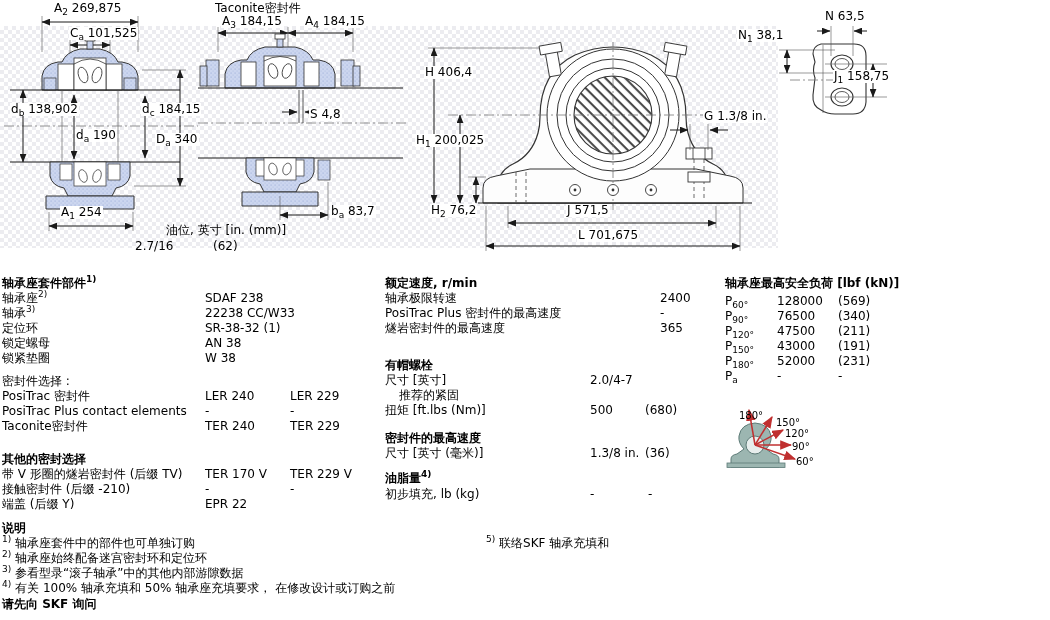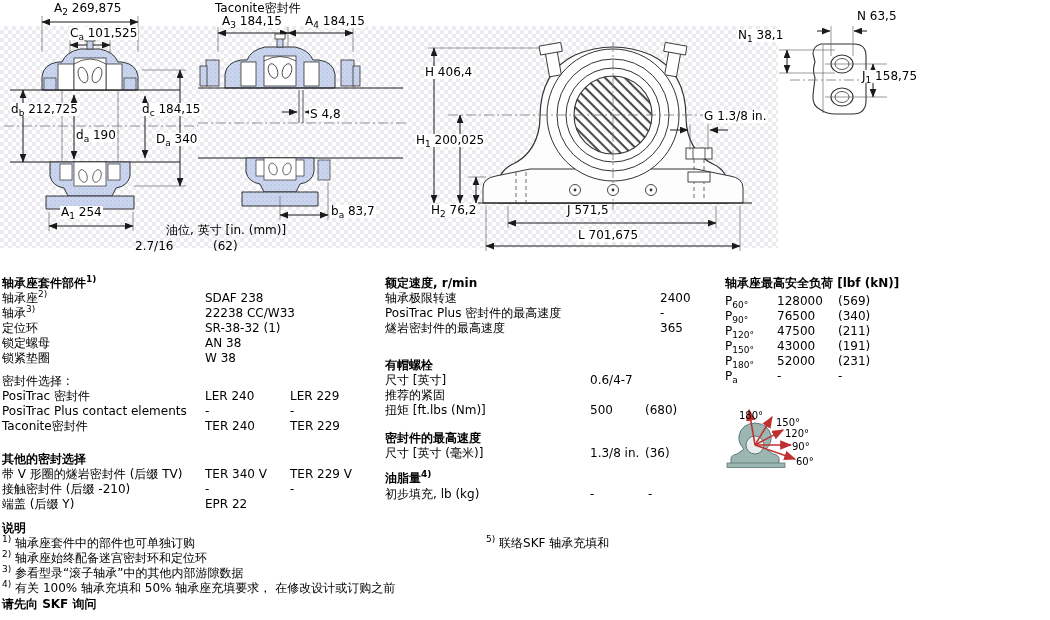--- a/index.html
+++ b/index.html
@@ -193,21 +193,21 @@
   <line class="ln" x1="82" y1="31" x2="95" y2="31" marker-end="url(#ma)"></line>
   <line class="ln" x1="132" y1="31" x2="119" y2="31" marker-end="url(#ma)"></line>
   <line class="tn" x1="44" y1="50" x2="100" y2="50"></line>
     <line class="tn" x1="44" y1="73" x2="100" y2="73"></line>
   <line class="ln" x1="52" y1="50" x2="52" y2="73" marker-start="url(#ma)" marker-end="url(#ma)"></line>
   <line class="ln" x1="138" y1="64" x2="138" y2="97" marker-start="url(#ma)" marker-end="url(#ma)"></line>
 </svg>
 
 <span class="dim" style="left:53px;top:2px"><span>A</span><sub>2</sub> <span>269,875</span></span>
 <span class="dim" style="left:69px;top:27px"><span>C</span><sub>a</sub> <span>101,525</span></span>
-<span class="dim" style="left:10px;top:103px"><span>d</span><sub>b</sub> <span>212,725</span></span>
+<span class="dim" style="left:10px;top:103px"><span>d</span><sub>b</sub> <span>138,902</span></span>
 <span class="dim" style="left:141px;top:103px"><span>d</span><sub>c</sub> <span>184,15</span></span>
 <span class="dim" style="left:75px;top:129px"><span>d</span><sub>a</sub> <span>190</span></span>
 <span class="dim" style="left:155px;top:133px"><span>D</span><sub>a</sub> <span>340</span></span>
 <span class="dim" style="left:60px;top:206px"><span>A</span><sub>1</sub> <span>254</span></span>
 
 <div class="t" style="left:215px;top:1px">Taconite密封件</div>
 <span class="dim" style="left:221px;top:15px"><span>A</span><sub>3</sub> <span>184,15</span></span>
 <span class="dim" style="left:304px;top:15px"><span>A</span><sub>4</sub> <span>184,15</span></span>
 <span class="dim" style="left:309px;top:108px"><span>S</span><sub></sub> <span>4,8</span></span>
 <span class="dim" style="left:330px;top:205px"><span>b</span><sub>a</sub> <span>83,7</span></span>
@@ -215,49 +215,49 @@
 <div class="t" style="left:135px;top:239px">2.7/16</div>
 <div class="t" style="left:213px;top:239px">(62)</div>
 
 <span class="dim" style="left:424px;top:66px"><span>H</span><sub></sub> <span>406,4</span></span>
 <span class="dim" style="left:415px;top:134px"><span>H</span><sub>1</sub> <span>200,025</span></span>
 <span class="dim" style="left:430px;top:204px"><span>H</span><sub>2</sub> <span>76,2</span></span>
 <span class="dim" style="left:703px;top:110px"><span>G</span><sub></sub> <span>1.3/8 in.</span></span>
 <span class="dim" style="left:566px;top:204px"><span>J</span><sub></sub> <span>571,5</span></span>
 <span class="dim" style="left:577px;top:229px"><span>L</span><sub></sub> <span>701,675</span></span>
 
-<span class="dim" style="left:856px;top:10px"><span>N</span><sub></sub> <span>63,5</span></span>
+<span class="dim" style="left:824px;top:10px"><span>N</span><sub></sub> <span>63,5</span></span>
 <span class="dim" style="left:737px;top:29px"><span>N</span><sub>1</sub> <span>38,1</span></span>
-<span class="dim" style="left:861px;top:70px"><span>J</span><sub>1</sub> <span>158,75</span></span>
+<span class="dim" style="left:833px;top:70px"><span>J</span><sub>1</sub> <span>158,75</span></span>
 
 <div class="t b" style="left:2px;top:276px"><span>轴承座套件部件</span><sup>1)</sup></div>
 <div class="t" style="left:2px;top:291px"><span><span>轴承座</span><sup>2)</sup></span><span class="val" style="left:203px">SDAF 238</span></div>
 <div class="t" style="left:2px;top:306px"><span><span>轴承</span><sup>3)</sup></span><span class="val" style="left:203px">22238 CC/W33</span></div>
 <div class="t" style="left:2px;top:321px"><span><span>定位环</span><sup></sup></span><span class="val" style="left:203px">SR-38-32 (1)</span></div>
 <div class="t" style="left:2px;top:336px"><span><span>锁定螺母</span><sup></sup></span><span class="val" style="left:203px">AN 38</span></div>
 <div class="t" style="left:2px;top:351px"><span><span>锁紧垫圈</span><sup></sup></span><span class="val" style="left:203px">W 38</span></div>
 
 <div class="t" style="left:2px;top:374px">密封件选择 :</div>
 <div class="t" style="left:2px;top:389px"><span>PosiTrac 密封件</span><span class="val" style="left:203px">LER 240</span><span class="val" style="left:288px">LER 229</span></div>
 <div class="t" style="left:2px;top:404px"><span>PosiTrac Plus contact elements</span><span class="val" style="left:203px">-</span><span class="val" style="left:288px">-</span></div>
 <div class="t" style="left:2px;top:419px"><span>Taconite密封件</span><span class="val" style="left:203px">TER 240</span><span class="val" style="left:288px">TER 229</span></div>
 
 <div class="t b" style="left:2px;top:452px">其他的密封选择</div>
-<div class="t" style="left:2px;top:467px"><span>带 V 形圈的燧岩密封件 (后缀 TV)</span><span class="val" style="left:203px">TER 340 V</span><span class="val" style="left:288px">TER 229 V</span></div>
+<div class="t" style="left:2px;top:467px"><span>带 V 形圈的燧岩密封件 (后缀 TV)</span><span class="val" style="left:203px">TER 170 V</span><span class="val" style="left:288px">TER 229 V</span></div>
 <div class="t" style="left:2px;top:482px"><span>接触密封件 (后缀 -210)</span><span class="val" style="left:203px">-</span><span class="val" style="left:288px">-</span></div>
 <div class="t" style="left:2px;top:497px"><span>端盖 (后缀 Y)</span><span class="val" style="left:203px">EPR 22</span><span class="val" style="left:288px"></span></div>
 
 <div class="t b" style="left:385px;top:276px">额定速度, r/min</div>
 <div class="t" style="left:385px;top:291px"><span>轴承极限转速</span><span class="val" style="left:275px">2400</span></div>
 <div class="t" style="left:385px;top:306px"><span>PosiTrac Plus 密封件的最高速度</span><span class="val" style="left:275px">-</span></div>
 <div class="t" style="left:385px;top:321px"><span>燧岩密封件的最高速度</span><span class="val" style="left:275px">365</span></div>
 
 <div class="t b" style="left:385px;top:358px">有帽螺栓</div>
-<div class="t" style="left:385px;top:373px"><span>尺寸 [英寸]</span><span class="val" style="left:205px">0.6/4-7</span></div>
-<div class="t" style="left:385px;top:388px">推荐的紧固</div>
+<div class="t" style="left:385px;top:373px"><span>尺寸 [英寸]</span><span class="val" style="left:205px">2.0/4-7</span></div>
+<div class="t" style="left:399px;top:388px">推荐的紧固</div>
 <div class="t" style="left:385px;top:403px"><span>扭矩 [ft.lbs (Nm)]</span><span class="val" style="left:205px">500</span><span class="val" style="left:260px">(680)</span></div>
 
 <div class="t b" style="left:385px;top:431px">密封件的最高速度</div>
 <div class="t" style="left:385px;top:446px"><span>尺寸 [英寸 (毫米)]</span><span class="val" style="left:205px">1.3/8 in.</span><span class="val" style="left:260px">(36)</span></div>
 
 <div class="t b" style="left:385px;top:471px"><span>油脂量</span><sup>4)</sup></div>
 <div class="t" style="left:385px;top:487px"><span>初步填充, lb (kg)</span><span class="val" style="left:205px">-</span><span class="val" style="left:263px">-</span></div>
 
 <div class="t b" style="left:725px;top:276px">轴承座最高安全负荷 [lbf (kN)]</div>
 <div class="t" style="left:725px;top:294px"><span><span>P</span><sub>60°</sub></span><span class="val" style="left:52px">128000</span><span class="val" style="left:113px">(569)</span></div>

